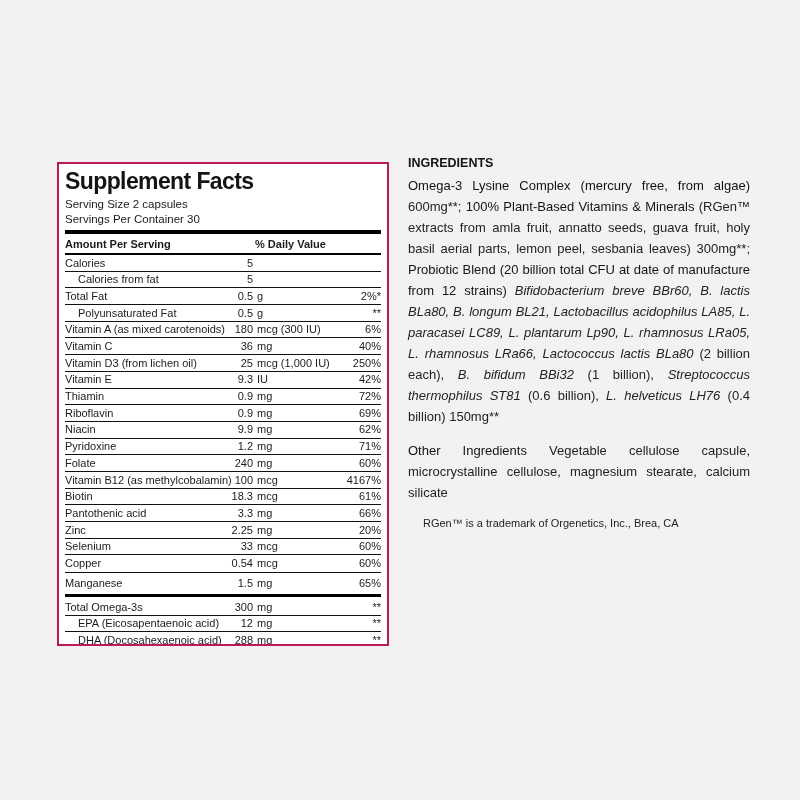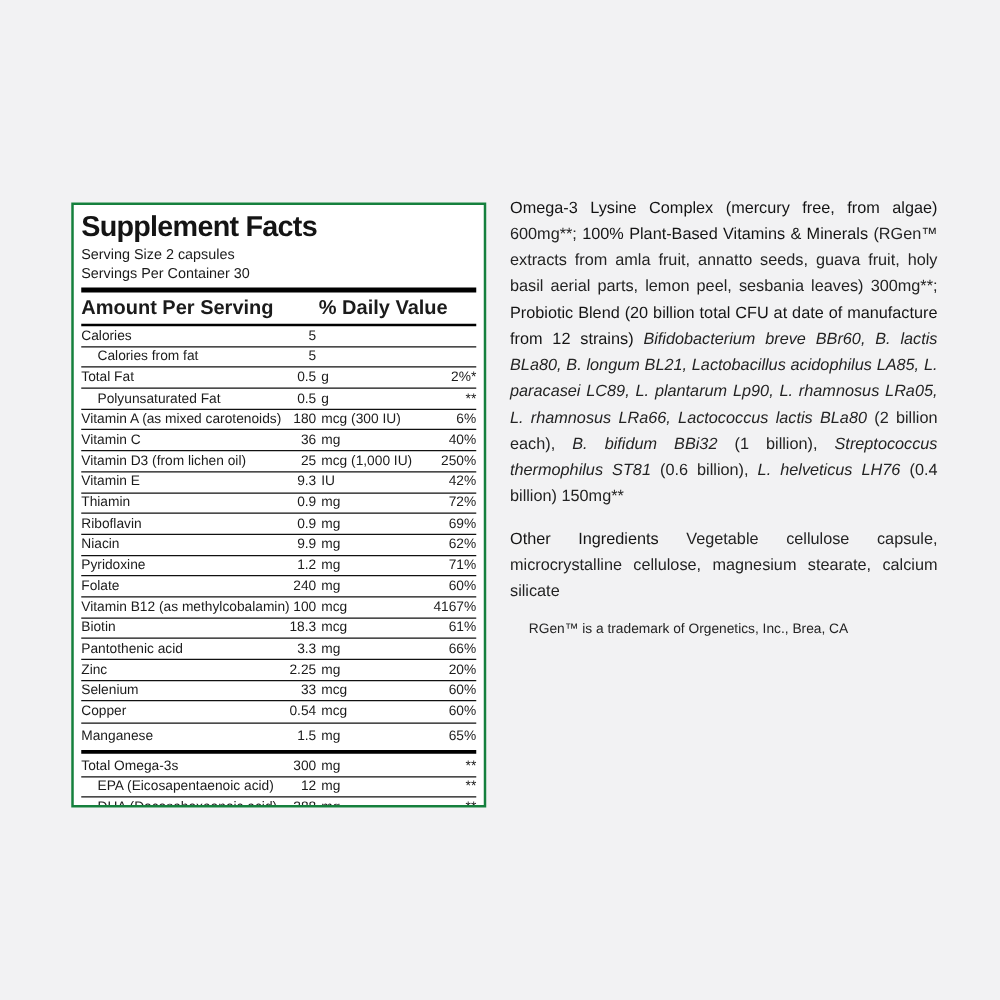--- a/index.html
+++ b/index.html
@@ -9,31 +9,31 @@
     font-family:"Liberation Sans",sans-serif;
     color:#1b1b1b;
     position:relative;
     -webkit-font-smoothing:antialiased;
   }
   .canvas{position:absolute;inset:0;}
 
   
   .panel{
     position:absolute;left:57px;top:162px;width:332px;height:484px;
-    background:#ffffff;border:2px solid #15803d;box-sizing:border-box;
+    background:#ffffff;border:2px solid #be185d;box-sizing:border-box;
     padding:5px 6px 4px 6px;overflow:hidden;
   }
   .panel h1{
     margin:0 0 3px 0;font-size:23px;line-height:25px;font-weight:bold;
     letter-spacing:-0.6px;color:#141414;
   }
   .serving{font-size:11.5px;line-height:15px;}
   .bar-thick{height:4px;background:#000;margin-top:3px;}
   .thead{
-    position:relative;font-weight:bold;font-size:16px;
+    position:relative;font-weight:bold;font-size:11px;
     padding:4px 0 3px 0;border-bottom:2px solid #000;
   }
   .thead .dvh{position:absolute;left:142px;top:4px;margin-left:48px;}
 
   .row{
     position:relative;font-size:11px;line-height:12.5px;
     padding:1.6px 0;border-top:1px solid #111;
   }
   .row.first{border-top:none;}
   .row.indent .nm{padding-left:13px;}
@@ -97,18 +97,19 @@
         <div class="row"><span class="nm">Copper</span><span class="amt">0.54</span><span class="unit">mcg</span><span class="dv">60%</span></div>
         <div class="row rule-thin-spaced"><span class="nm">Manganese</span><span class="amt">1.5</span><span class="unit">mg</span><span class="dv">65%</span></div>
         <div class="row rule-thick"><span class="nm">Total Omega-3s</span><span class="amt">300</span><span class="unit">mg</span><span class="dv">**</span></div>
         <div class="row indent"><span class="nm">EPA (Eicosapentaenoic acid)</span><span class="amt">12</span><span class="unit">mg</span><span class="dv">**</span></div>
         <div class="row indent"><span class="nm">DHA (Docosahexaenoic acid)</span><span class="amt">288</span><span class="unit">mg</span><span class="dv">**</span></div>
       </div>
 
   </section>
 
   <section class="ingredients">
+    <h2>INGREDIENTS</h2>
     <p class="just"><span class="b">Omega-3 Lysine Complex (mercury free, from algae) </span><span class="">600mg**; </span><span class="b">100% Plant-Based Vitamins &amp; Minerals </span><span class="">(RGen™ extracts from amla fruit, annatto seeds, guava fruit, holy basil aerial parts, lemon peel, sesbania leaves) 300mg**; </span><span class="b">Probiotic Blend (20 billion total CFU at date of manufacture from 12 strains) </span><span class="i">Bifidobacterium breve BBr60, B. lactis BLa80, B. long­um BL21, Lactobacillus acidophilus LA85, L. paracasei LC89, L. plantarum Lp90, L. rhamnosus LRa05, L. rhamnosus LRa66, Lactococcus lactis BLa80 </span><span class="">(2 billion each), </span><span class="i">B. bifidum BBi32 </span><span class="">(1 bil­lion), </span><span class="i">Streptococcus thermophilus ST81 </span><span class="">(0.6 billion), </span><span class="i">L. helveticus LH76 </span><span class="">(0.4 billion) 150mg**</span></p>
     <p class="just"><span class="b">Other Ingredients </span><span class="">Vegetable cellulose capsule, microcrystal­line cellulose, magnesium stearate, calcium silicate</span></p>
     <p class="trademark">RGen™ is a trademark of Orgenetics, Inc., Brea, CA</p>
   </section>
 
 </div>
 
 </body></html>

